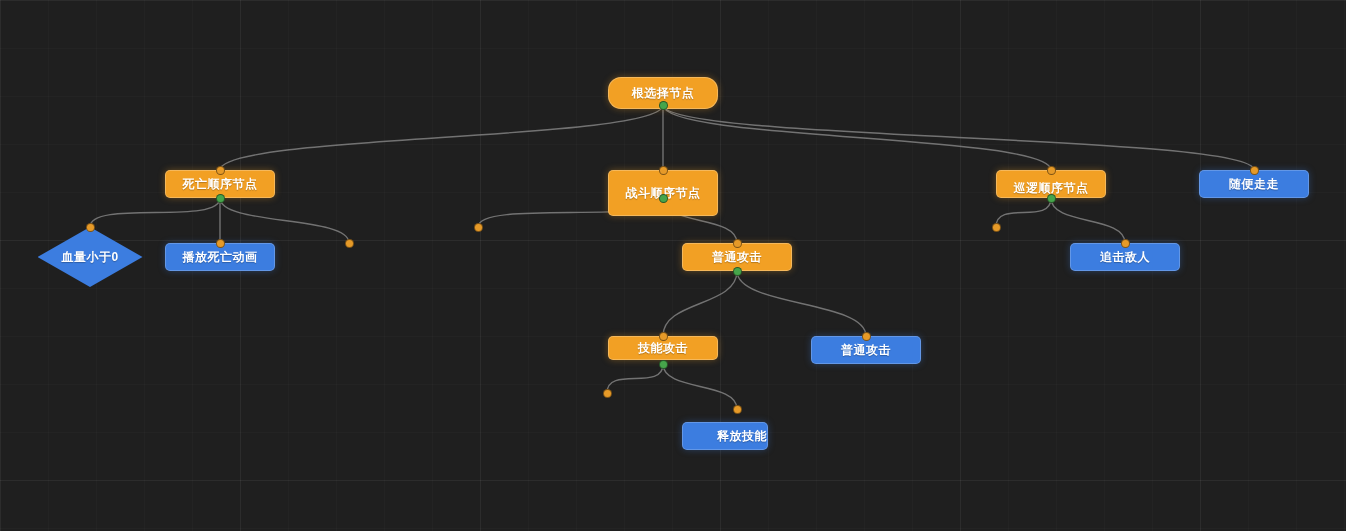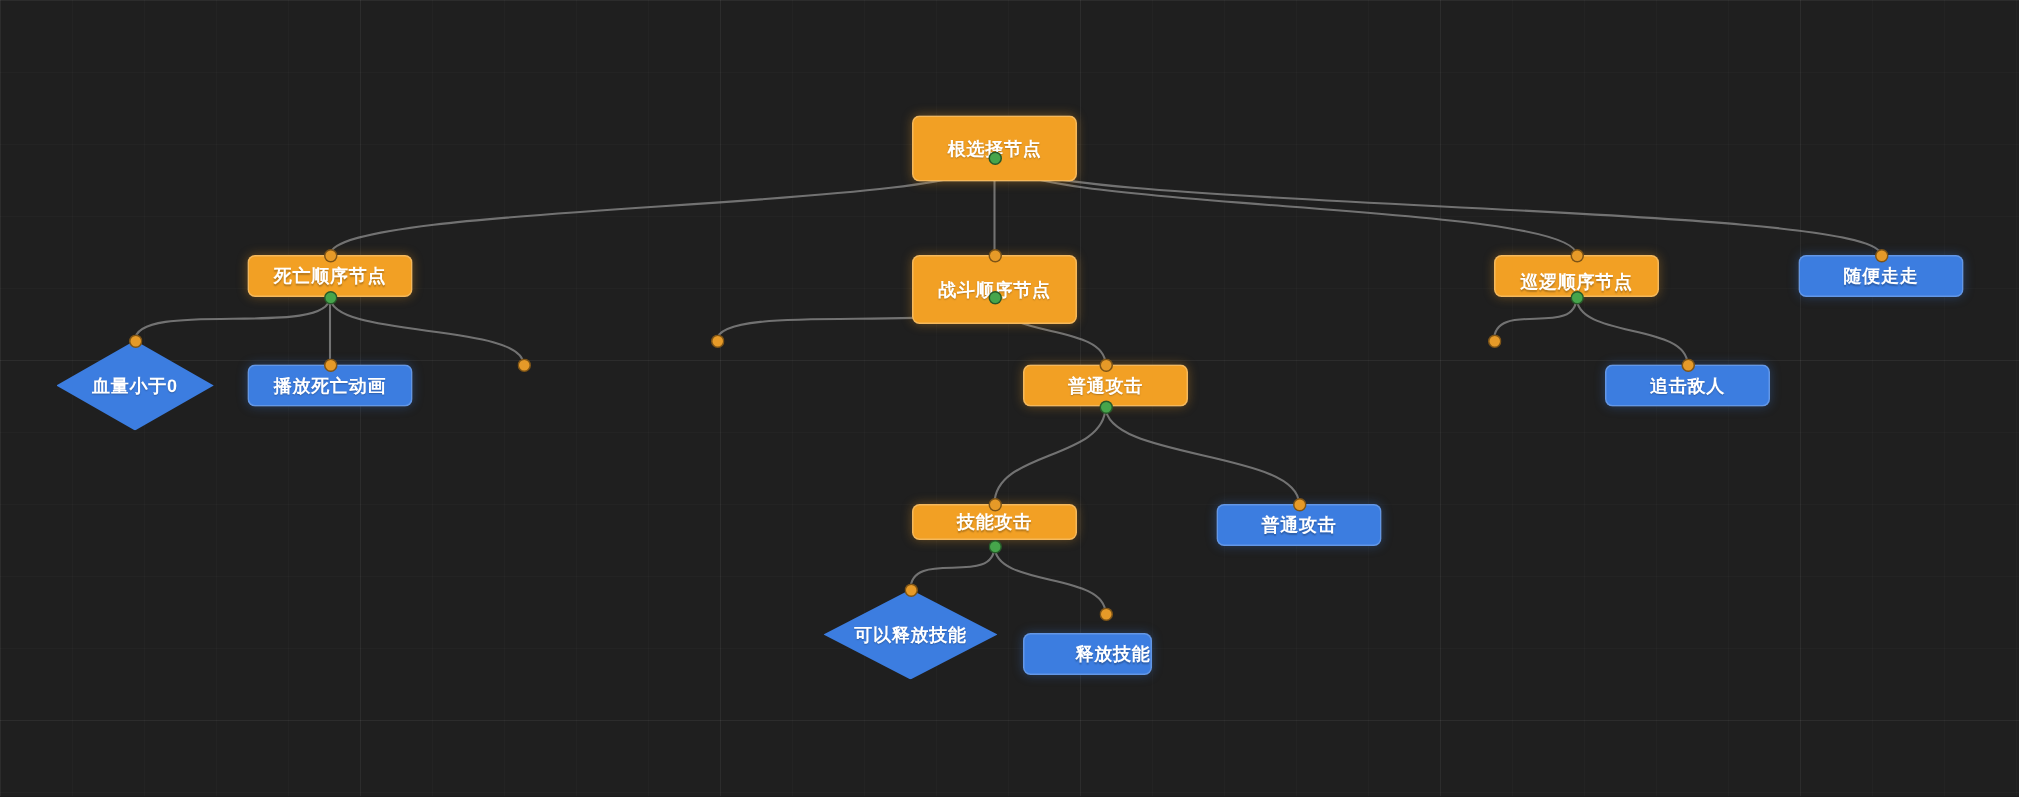--- a/index.html
+++ b/index.html
@@ -97,21 +97,21 @@
       <path d="M 220 198 C 220 226, 349 215, 349 243" class="edge"></path>
       <path d="M 663 198 C 663 226, 478 199, 478 227" class="edge"></path>
       <path d="M 663 198 C 663 226, 737 215, 737 243" class="edge"></path>
       <path d="M 1051 198 C 1051 226, 996 199, 996 227" class="edge"></path>
       <path d="M 1051 198 C 1051 226, 1125 215, 1125 243" class="edge"></path>
       <path d="M 737 271 C 737 306.75, 663 300.25, 663 336" class="edge"></path>
       <path d="M 737 271 C 737 306.75, 866 300.25, 866 336" class="edge"></path>
       <path d="M 663 364 C 663 392, 607 365, 607 393" class="edge"></path>
       <path d="M 663 364 C 663 392, 737 381, 737 409" class="edge"></path>
     </svg>
-<div class="node composite" style="left: 608px; top: 77px; width: 110px; height: 44px;">
+<div class="node composite" style="left: 608px; top: 77px; width: 110px; height: 32px; border-radius: 13px;">
       <span class="node-label">根选择节点</span>
     </div>
     <div class="port out" style="left: 658.5px; top: 100.5px;"></div>
     <div class="node composite" style="left: 165px; top: 170px; width: 110px; height: 28px;">
       <span class="node-label">死亡顺序节点</span>
     </div>
     <div class="port in" style="left: 215.5px; top: 165.5px;"></div>
     <div class="port out" style="left: 215.5px; top: 193.5px;"></div>
     <div class="node composite" style="left: 608px; top: 170px; width: 110px; height: 46px;">
       <span class="node-label">战斗顺序节点</span>
@@ -149,21 +149,18 @@
     <div class="port in" style="left: 1120.5px; top: 238.5px;"></div>
     <div class="node composite" style="left: 608px; top: 336px; width: 110px; height: 24px;">
       <span class="node-label">技能攻击</span>
     </div>
     <div class="port in" style="left: 658.5px; top: 331.5px;"></div>
     <div class="port out" style="left: 658.5px; top: 359.5px;"></div>
     <div class="node action" style="left: 811px; top: 336px; width: 110px; height: 28px;">
       <span class="node-label">普通攻击</span>
     </div>
     <div class="port in" style="left: 861.5px; top: 331.5px;"></div>
-    <div class="node condition" style="left: 549px; top: 393px; width: 116px; height: 60px;">
-      <span class="node-label">可以释放技能</span>
-    </div>
     <div class="port in" style="left: 602.5px; top: 388.5px;"></div>
     <div class="node action" style="left: 682px; top: 422px; width: 86px; height: 28px; justify-content: flex-end;">
       <span class="node-label">释放技能</span>
     </div>
     <div class="port in" style="left: 732.5px; top: 404.5px;"></div>
   </div>
 
 </body></html>

